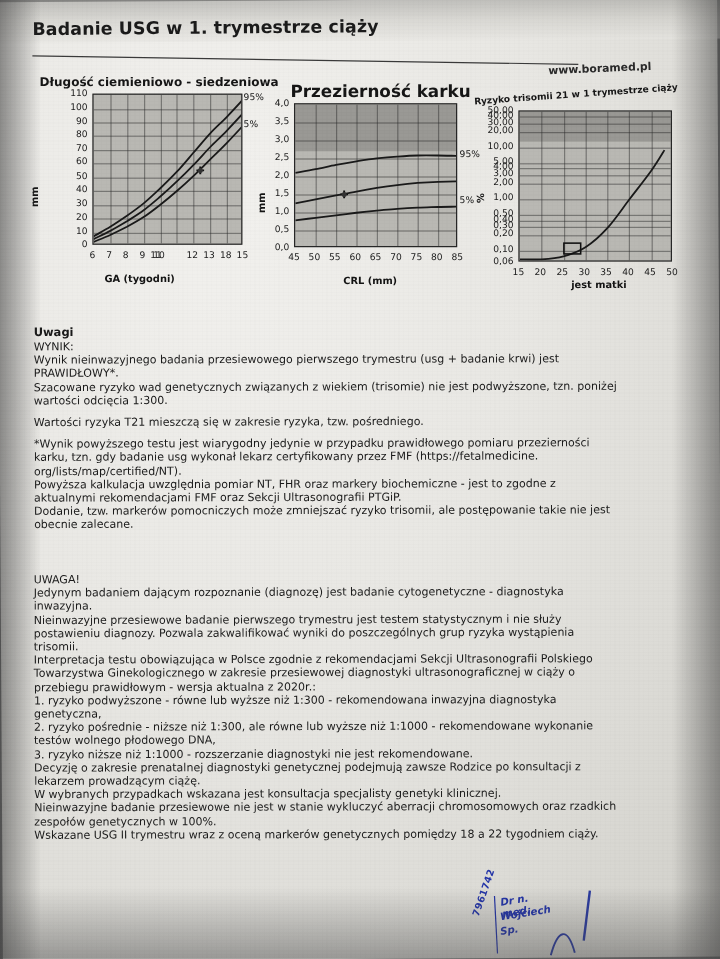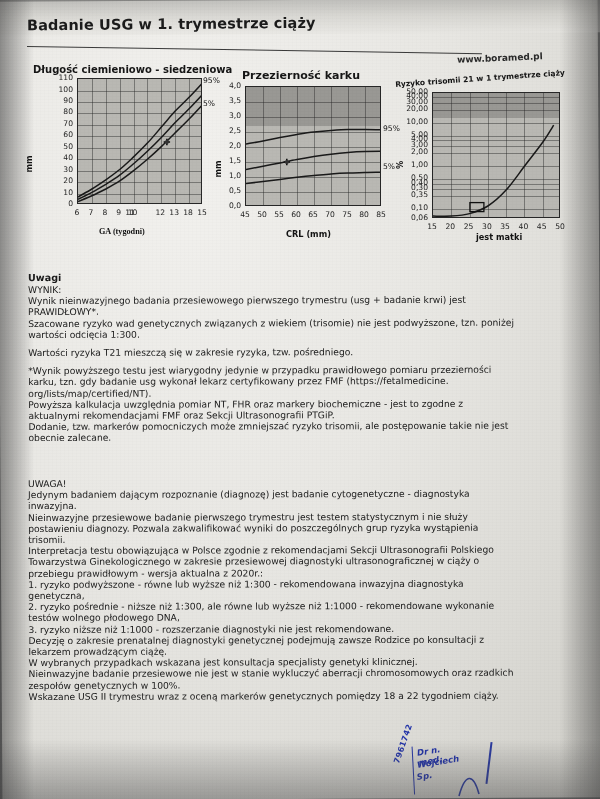--- a/index.html
+++ b/index.html
@@ -144,21 +144,21 @@
         <svg width="125" height="126" style="position:absolute;left:0;top:0;">
           <path d="M0.0,118.0 C2.3,116.6 9.3,112.8 13.9,110.0 C18.5,107.1 23.1,104.0 27.8,100.8 C32.4,97.6 37.0,94.3 41.7,90.5 C46.3,86.7 50.9,82.3 55.6,77.9 C60.2,73.5 64.8,69.1 69.4,64.1 C74.1,59.2 78.7,53.5 83.3,48.1 C88.0,42.8 92.6,37.0 97.2,32.1 C101.9,27.1 106.5,23.1 111.1,18.3 C115.7,13.6 122.7,5.9 125.0,3.4" fill="none" stroke="#1a1a1a" stroke-width="1.5"></path>
           <path d="M0.0,120.3 C2.3,119.1 9.3,115.9 13.9,113.4 C18.5,110.9 23.1,108.2 27.8,105.4 C32.4,102.5 37.0,99.7 41.7,96.2 C46.3,92.8 50.9,88.8 55.6,84.8 C60.2,80.8 64.8,76.6 69.4,72.2 C74.1,67.8 78.7,63.2 83.3,58.4 C88.0,53.6 92.6,48.3 97.2,43.5 C101.9,38.8 106.5,34.6 111.1,29.8 C115.7,25.0 122.7,17.4 125.0,14.9" fill="none" stroke="#1a1a1a" stroke-width="1.5"></path>
           <path d="M0.0,122.6 C2.3,121.6 9.3,118.9 13.9,116.8 C18.5,114.7 23.1,112.4 27.8,110.0 C32.4,107.5 37.0,105.0 41.7,101.9 C46.3,98.9 50.9,95.3 55.6,91.6 C60.2,88.0 64.8,84.2 69.4,80.2 C74.1,76.2 78.7,72.0 83.3,67.6 C88.0,63.2 92.6,58.4 97.2,53.8 C101.9,49.3 106.5,44.9 111.1,40.1 C115.7,35.3 122.7,27.7 125.0,25.2" fill="none" stroke="#1a1a1a" stroke-width="1.5"></path>
           <path d="M85.68888888888888,63h6.4M88.88888888888889,59.8v6.4" stroke="#111" stroke-width="1.6" fill="none"></path>
           <circle cx="88.88888888888889" cy="63" r="2.1" fill="#333"></circle>
         </svg>
       </div>
     <div class="pctlab" style="left:176px;top:12px;">95%</div>
     <div class="pctlab" style="left:176px;top:35px;">5%</div>
-    <div class="axlabel" style="left:72px;top:163px;font-family:Liberation Serif, serif;">GA (tygodni)</div>
+    <div class="axlabel" style="left:60px;top:163px;">GA (tygodni)</div>
   <div class="xtick" style="left:40.0px;top:144px;width:20px;">6</div>
       <div class="xtick" style="left:53.9px;top:144px;width:20px;">7</div>
       <div class="xtick" style="left:67.8px;top:144px;width:20px;">8</div>
       <div class="xtick" style="left:81.7px;top:144px;width:20px;">9</div>
       <div class="xtick" style="left:95.6px;top:144px;width:20px;">10</div>
       <div class="xtick" style="left:93px;top:144px;width:20px;">11</div>
       <div class="xtick" style="left:123.3px;top:144px;width:20px;">12</div>
       <div class="xtick" style="left:137.2px;top:144px;width:20px;">13</div>
       <div class="xtick" style="left:151.1px;top:144px;width:20px;">18</div>
       <div class="xtick" style="left:165.0px;top:144px;width:20px;">15</div>
@@ -170,21 +170,21 @@
       <div class="ytick" style="left:14px;width:32px;top:78.7px;">50</div>
       <div class="ytick" style="left:14px;width:32px;top:67.3px;">60</div>
       <div class="ytick" style="left:14px;width:32px;top:55.8px;">70</div>
       <div class="ytick" style="left:14px;width:32px;top:44.4px;">80</div>
       <div class="ytick" style="left:14px;width:32px;top:32.9px;">90</div>
       <div class="ytick" style="left:14px;width:32px;top:21.5px;">100</div>
       <div class="ytick" style="left:14px;width:32px;top:10.0px;">110</div>
     </div>
 
   <div class="chart" id="chart2" style="left:212px;top:64px;width:180px;height:180px;">
-    <div class="ctitle" style="left:30px;top:5px;font-size:11px;">Przezierność karku</div>
+    <div class="ctitle" style="left:30px;top:5px;font-size:14px;">Przezierność karku</div>
     <div class="ylab" style="left:-4px;top:100px;width:20px;text-align:center;">mm</div>
     <div class="plot" id="p2" style="left:33px;top:22px;width:136px;height:120px;">
         <div class="gv" style="left:17.0px;"></div>
         <div class="gv" style="left:34.0px;"></div>
         <div class="gv" style="left:51.0px;"></div>
         <div class="gv" style="left:68.0px;"></div>
         <div class="gv" style="left:85.0px;"></div>
         <div class="gv" style="left:102.0px;"></div>
         <div class="gv" style="left:119.0px;"></div>
         <div class="gvm" style="left:3.4px;"></div>
@@ -395,21 +395,21 @@
   <div class="xtick" style="left:30.0px;top:158px;width:20px;">15</div>
       <div class="xtick" style="left:48.3px;top:158px;width:20px;">20</div>
       <div class="xtick" style="left:66.6px;top:158px;width:20px;">25</div>
       <div class="xtick" style="left:84.9px;top:158px;width:20px;">30</div>
       <div class="xtick" style="left:103.1px;top:158px;width:20px;">35</div>
       <div class="xtick" style="left:121.4px;top:158px;width:20px;">40</div>
       <div class="xtick" style="left:139.7px;top:158px;width:20px;">45</div>
       <div class="xtick" style="left:158.0px;top:158px;width:20px;">50</div>
       <div class="ytick" style="left:4px;width:32px;top:150.0px;">0,06</div>
       <div class="ytick" style="left:4px;width:32px;top:140.4px;">0,10</div>
-      <div class="ytick" style="left:4px;width:32px;top:127.4px;">0,35</div>
+      <div class="ytick" style="left:4px;width:32px;top:127.4px;">0,20</div>
       <div class="ytick" style="left:4px;width:32px;top:119.8px;">0,30</div>
       <div class="ytick" style="left:4px;width:32px;top:114.5px;">0,40</div>
       <div class="ytick" style="left:4px;width:32px;top:110.3px;">0,50</div>
       <div class="ytick" style="left:4px;width:32px;top:97.3px;">1,00</div>
       <div class="ytick" style="left:4px;width:32px;top:84.3px;">2,00</div>
       <div class="ytick" style="left:4px;width:32px;top:76.7px;">3,00</div>
       <div class="ytick" style="left:4px;width:32px;top:71.3px;">4,00</div>
       <div class="ytick" style="left:4px;width:32px;top:67.1px;">5,00</div>
       <div class="ytick" style="left:4px;width:32px;top:54.2px;">10,00</div>
       <div class="ytick" style="left:4px;width:32px;top:41.2px;">20,00</div>

